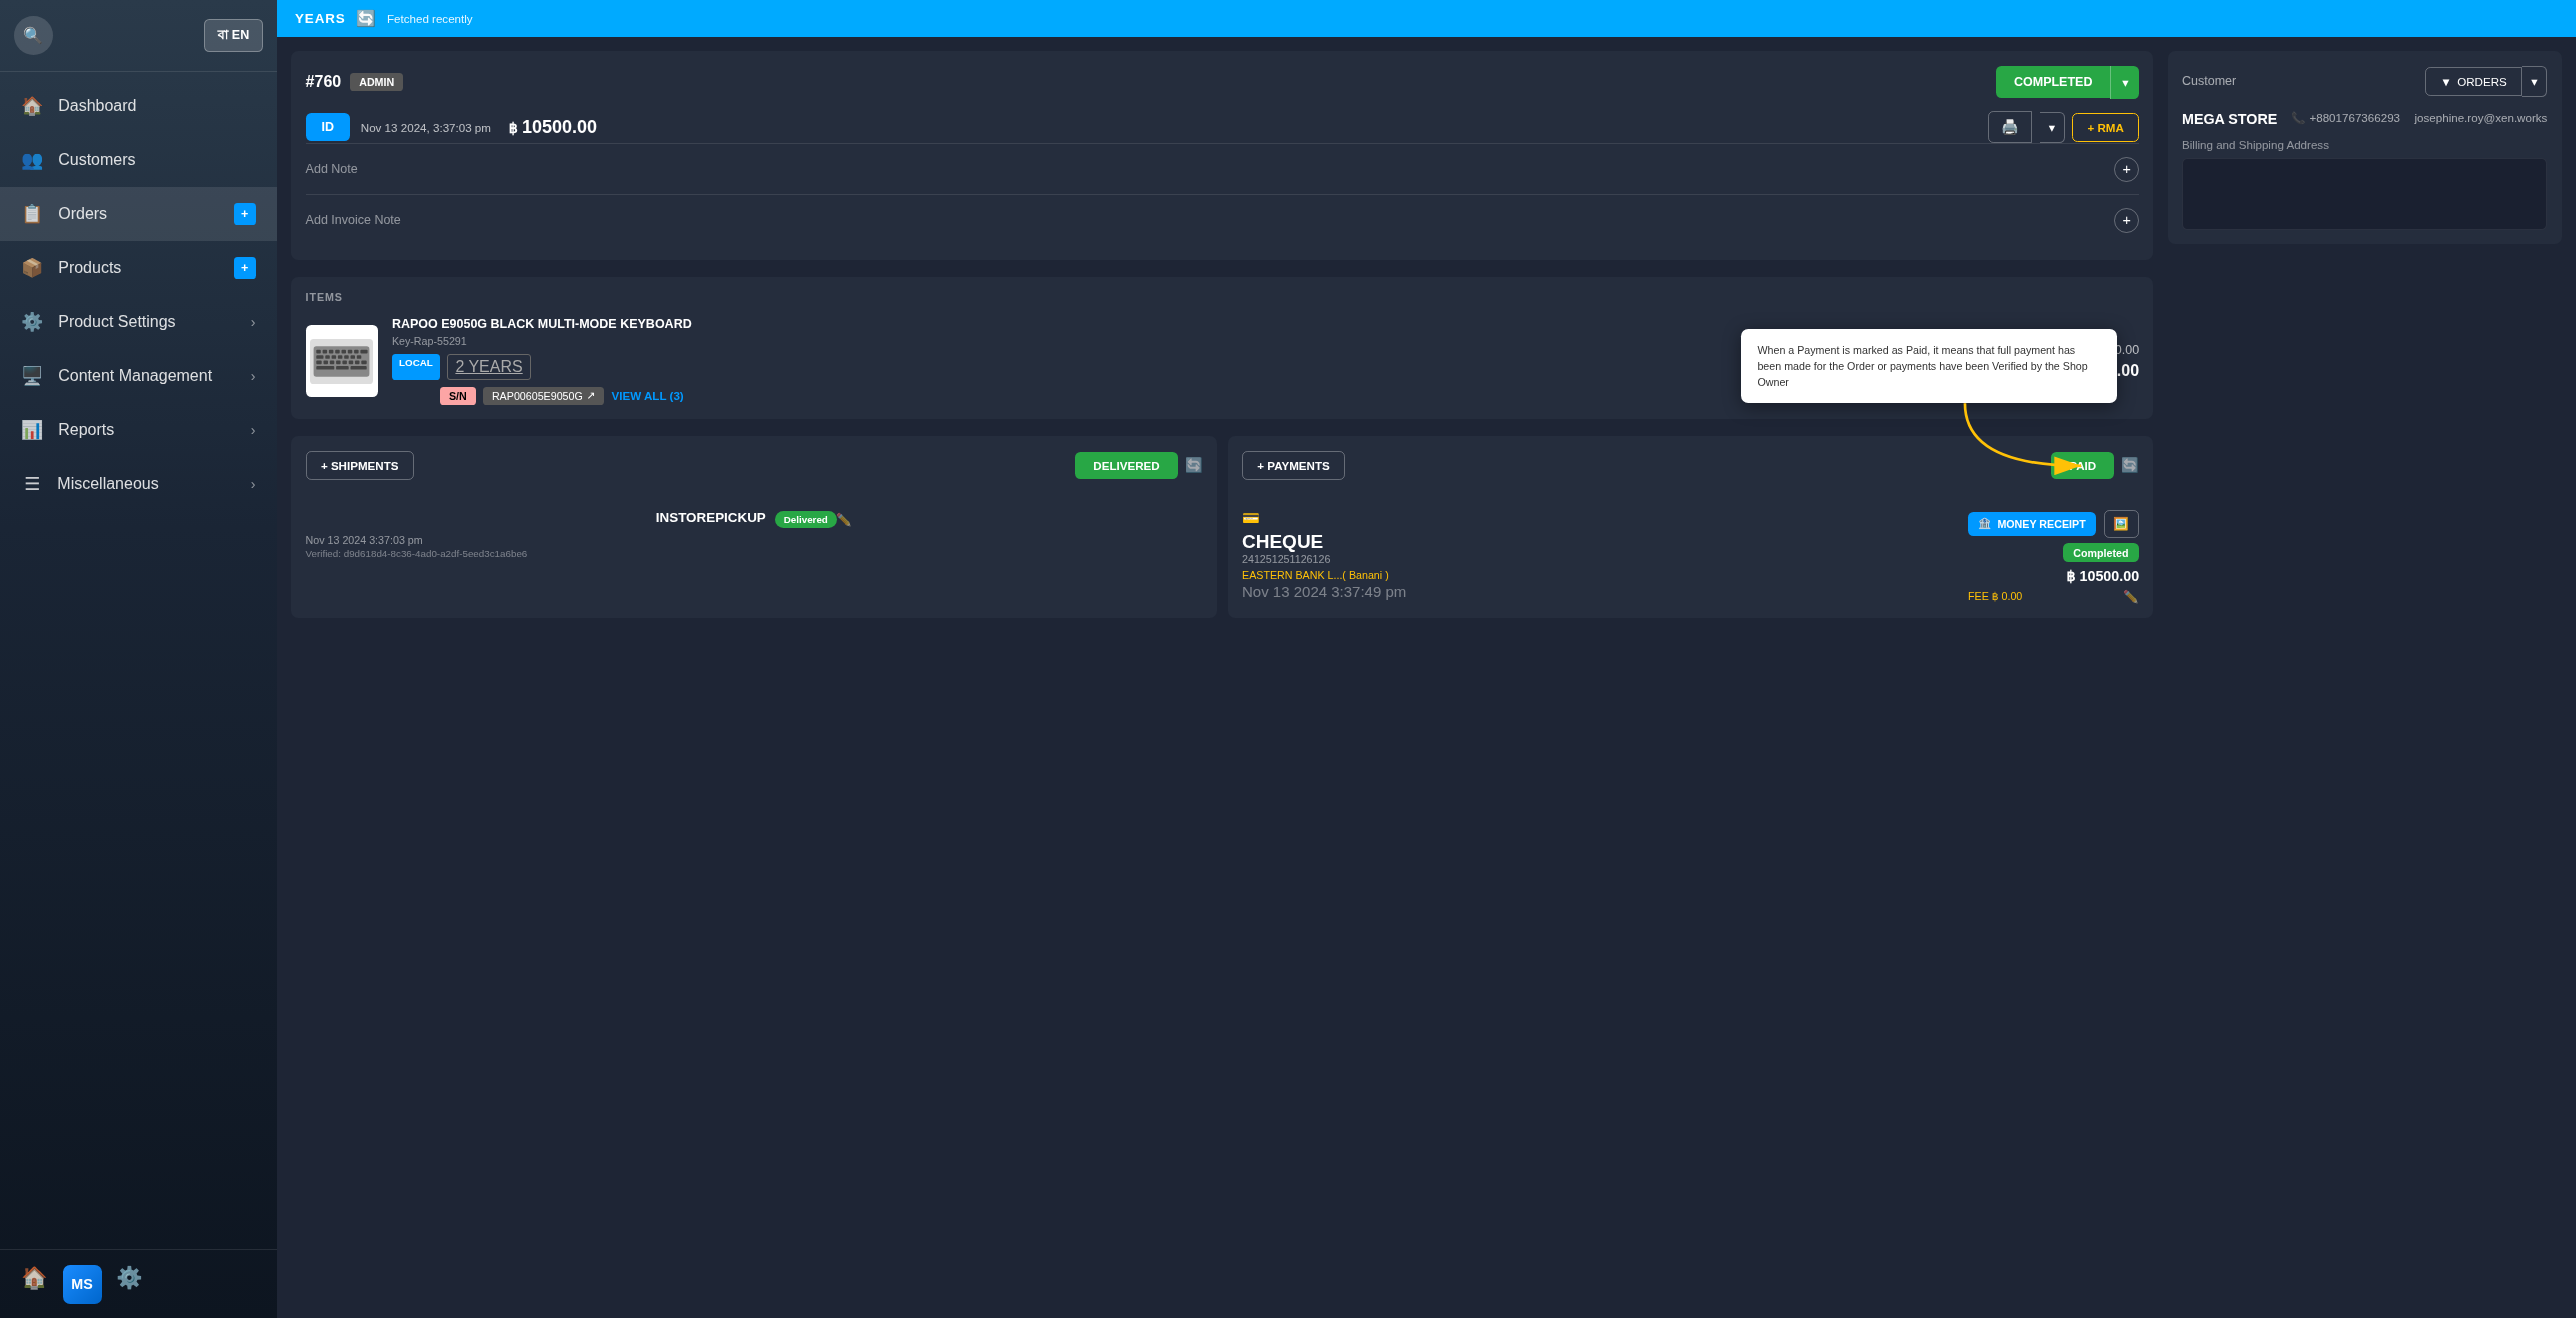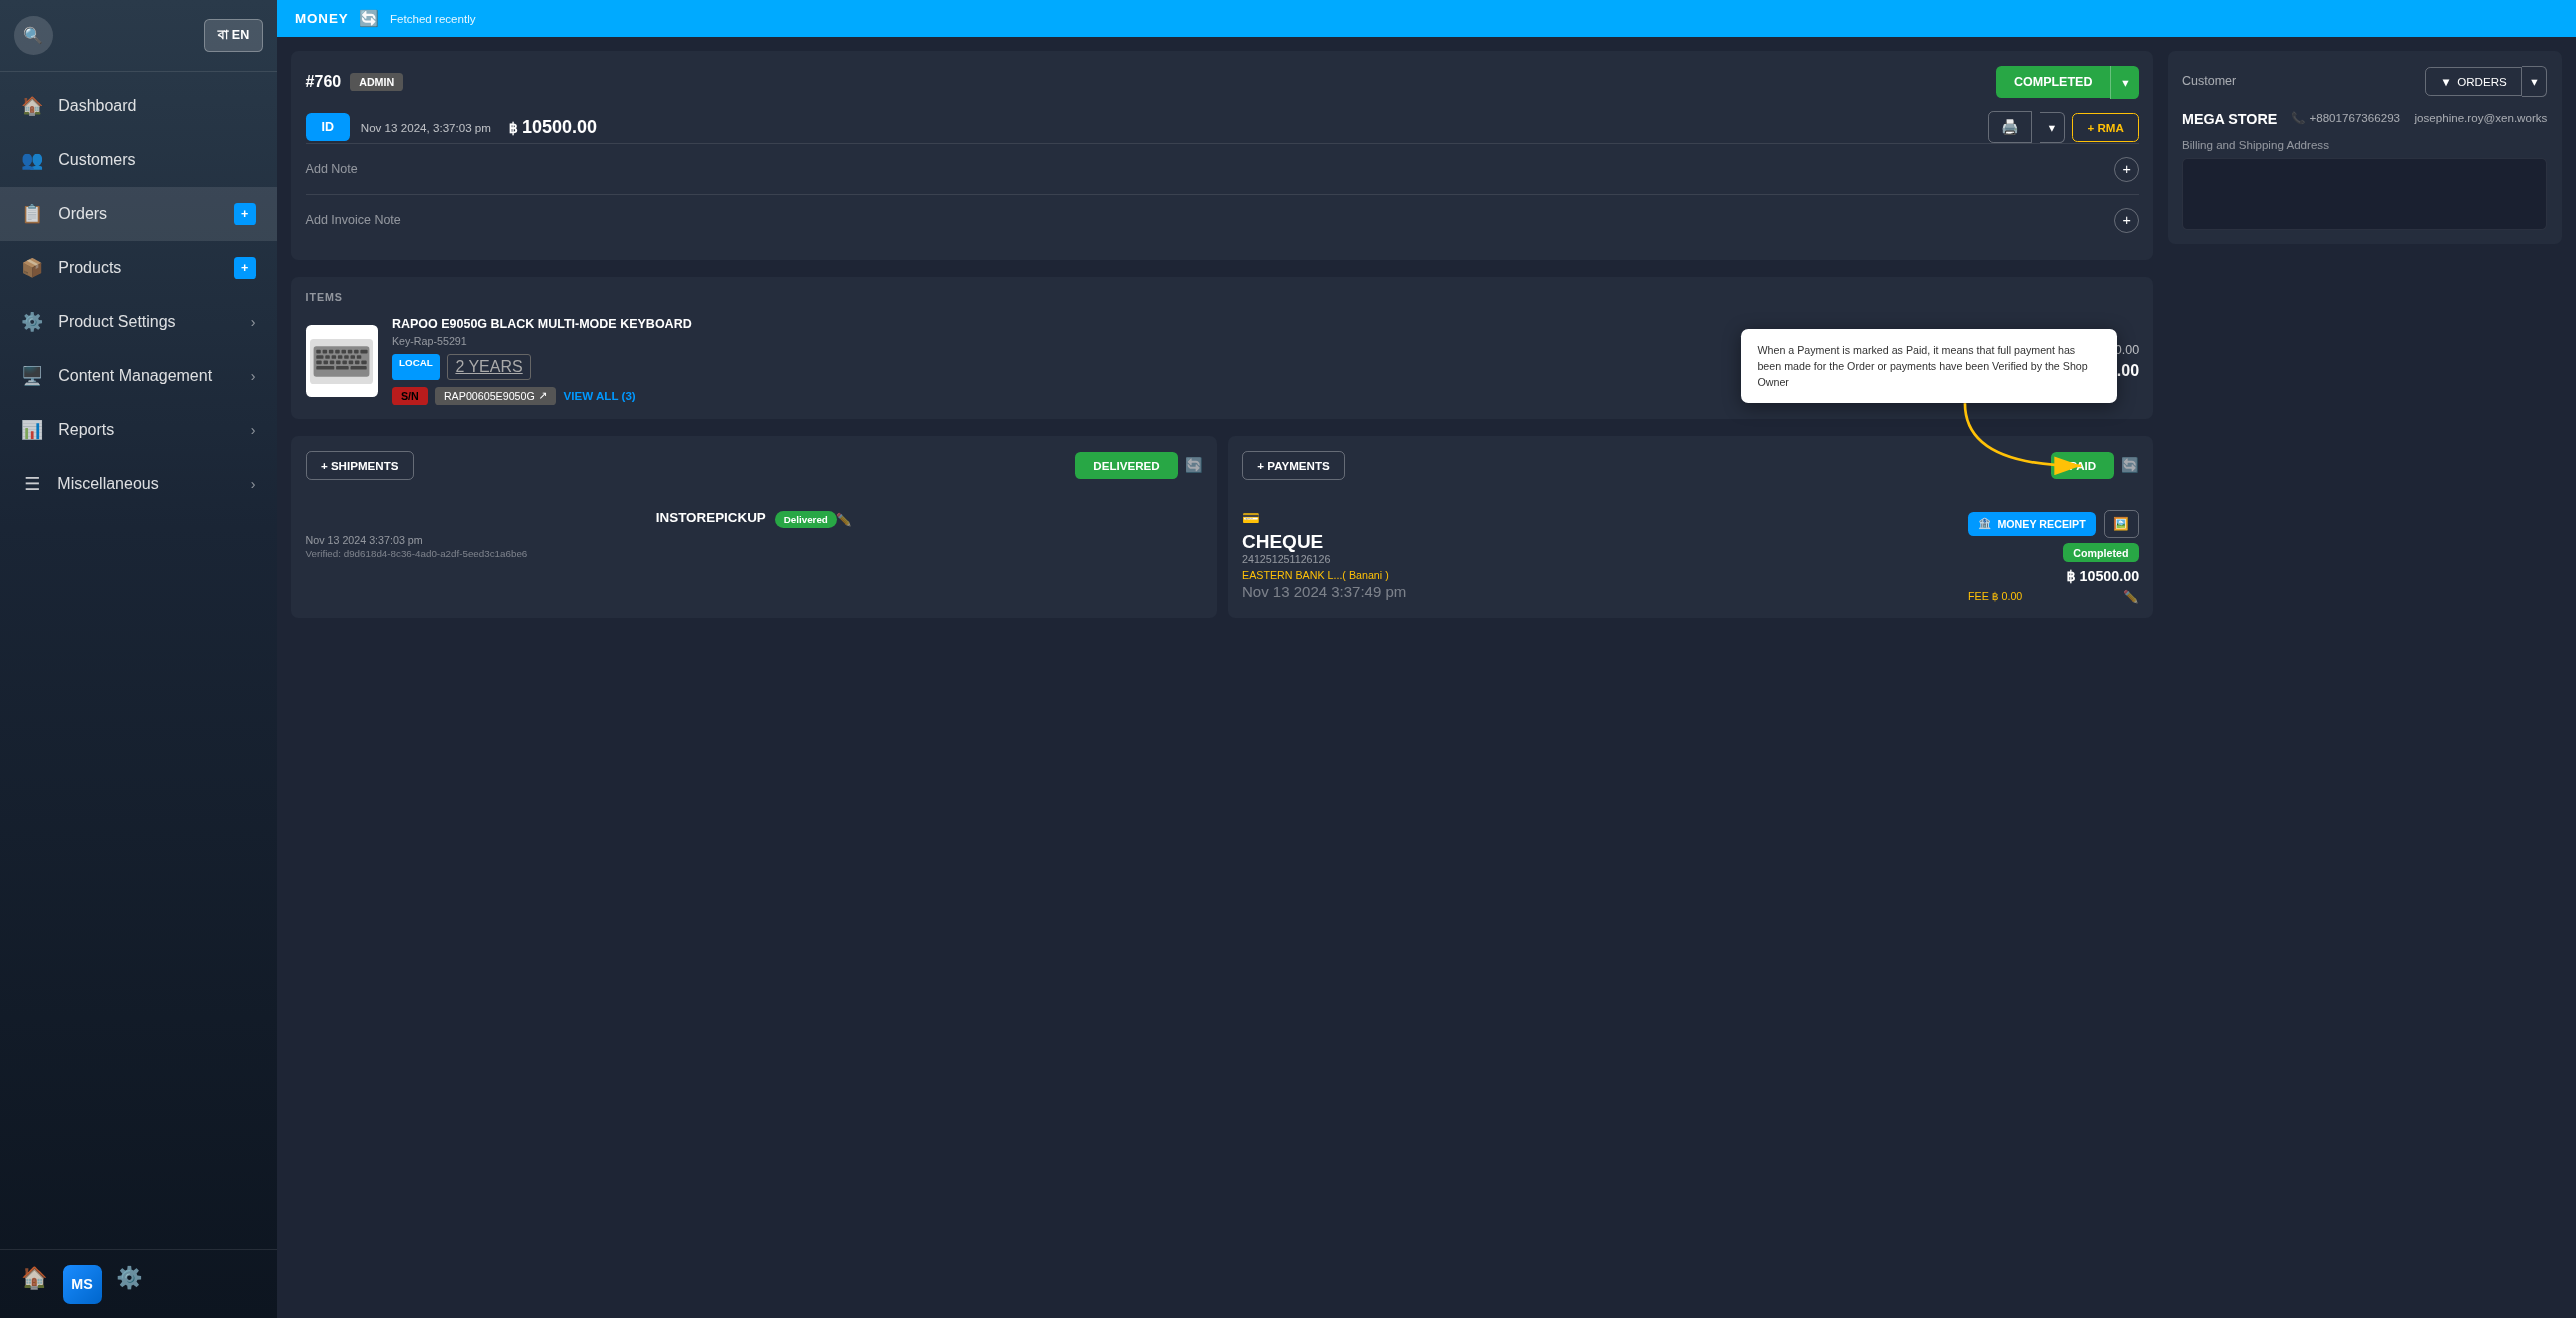--- a/index.html
+++ b/index.html
@@ -188,22 +188,22 @@
     .tag-local {
       background: #0099ff; color: #fff; padding: 2.7px 7.2px;
       border-radius: 3.6px; font-size: 9.8px; font-weight: 600;
     }
     .tag-years {
       background: transparent; border: 0.9px solid #666; color: #aaa;
       padding: 2.7px 7.2px; border-radius: 3px; font-size: 16px; text-decoration: underline;
     }
     .item-badge-row { display: flex; align-items: center; gap: 7.2px; }
     .badge-sn {
-      background: #b91c1c; color: #000; padding: 2.7px 9px;
-      border-radius: 3.6px; font-size: 10.7px; font-weight: 700; cursor: pointer;
+      background: #fca5a5; color: #000; padding: 2.7px 9px;
+      border-radius: 3.6px; font-size: 10.7px; font-weight: 700; cursor: pointer; margin-left: 48px;
     }
     .badge-code {
       background: #555; color: #fff; padding: 2.7px 9px;
       border-radius: 3.6px; font-size: 10.7px; cursor: pointer;
       display: flex; align-items: center; gap: 3.6px;
     }
     .view-all-btn { color: #0099ff; font-size: 11.6px; cursor: pointer; font-weight: 600; }
     .item-price-section { text-align: right; }
     .item-qty-price { color: rgba(255,255,255,0.7); font-size: 12.5px; margin-bottom: 3.6px; }
     .item-total { font-size: 16px; font-weight: 700; color: #fff; }
@@ -374,21 +374,21 @@
         <div class="footer-avatar">MS</div>
         <span class="footer-icon">⚙️</span>
       </div>
     </div>
   </div>
 </div>
 
 <div class="main">
 
   <div class="topbar">
-    <span class="topbar-title">MONEY</span>
+    <span class="topbar-title">YEARS</span>
     <span class="topbar-refresh">🔄</span>
     <span class="topbar-fetched">Fetched recently</span>
   </div>
 
   <div class="content-area">
 
     <div class="left-panel">
 
       <div class="order-header-card">
         <div class="order-title-row">

